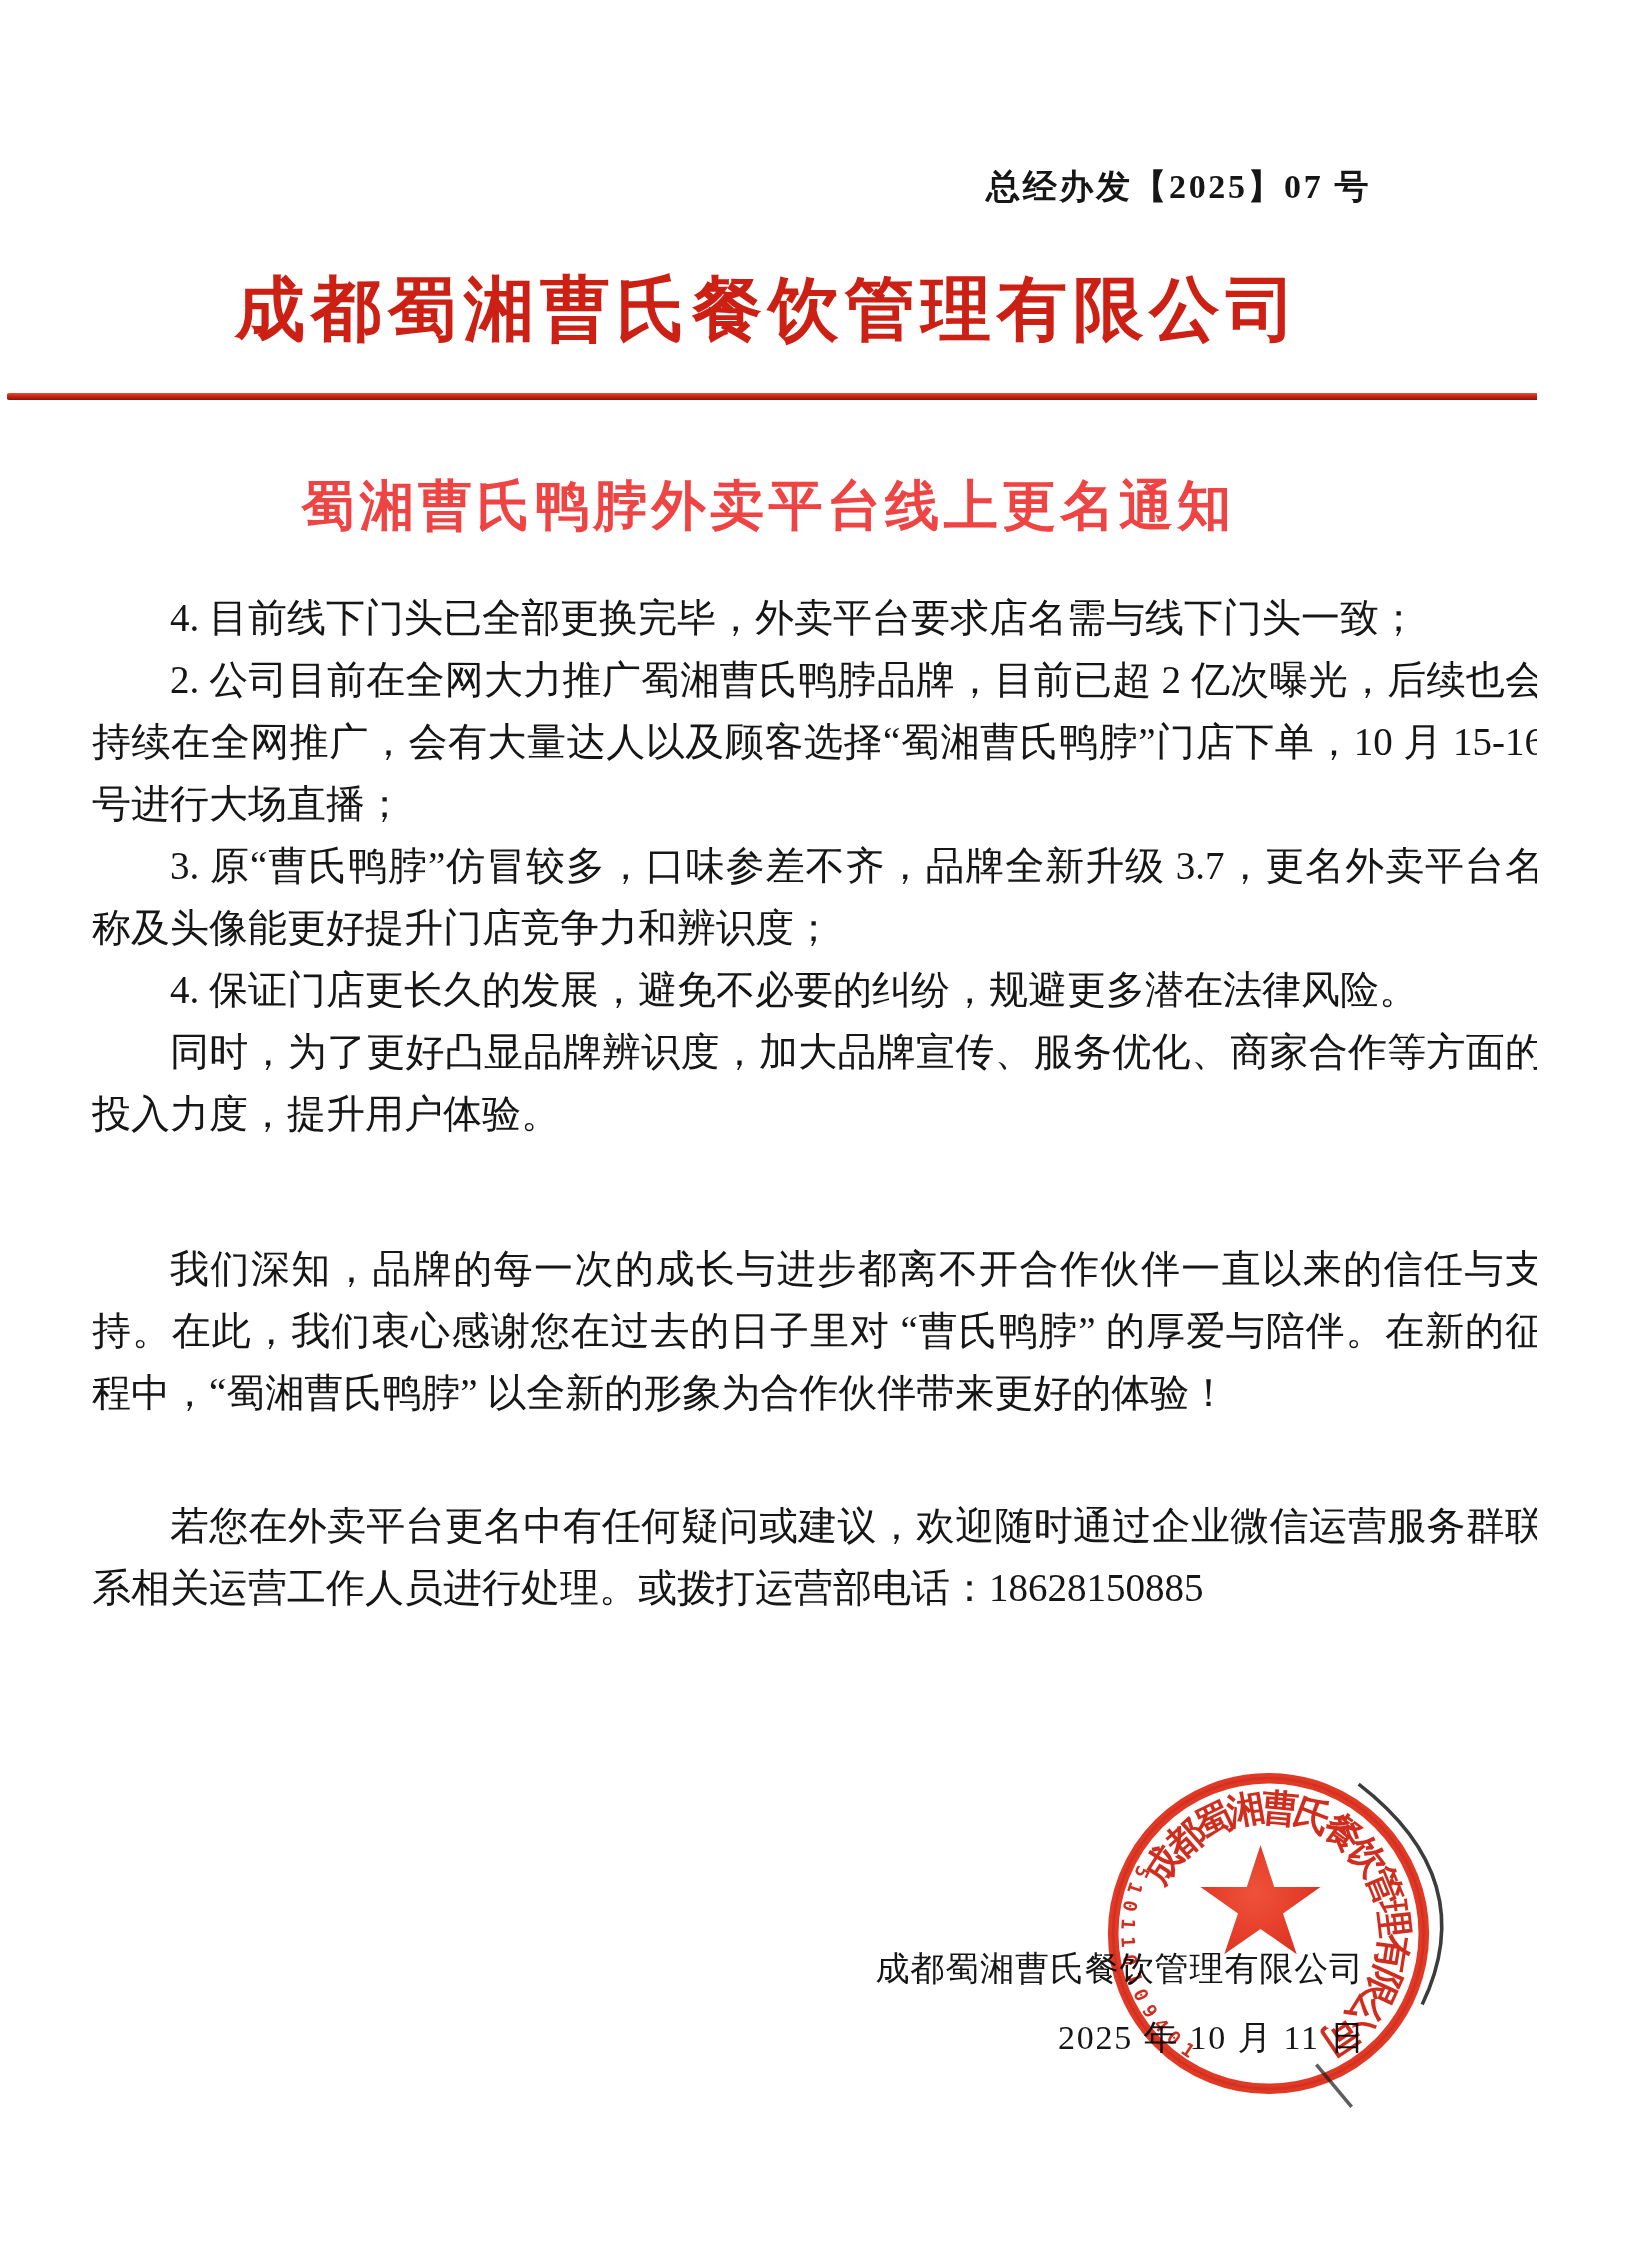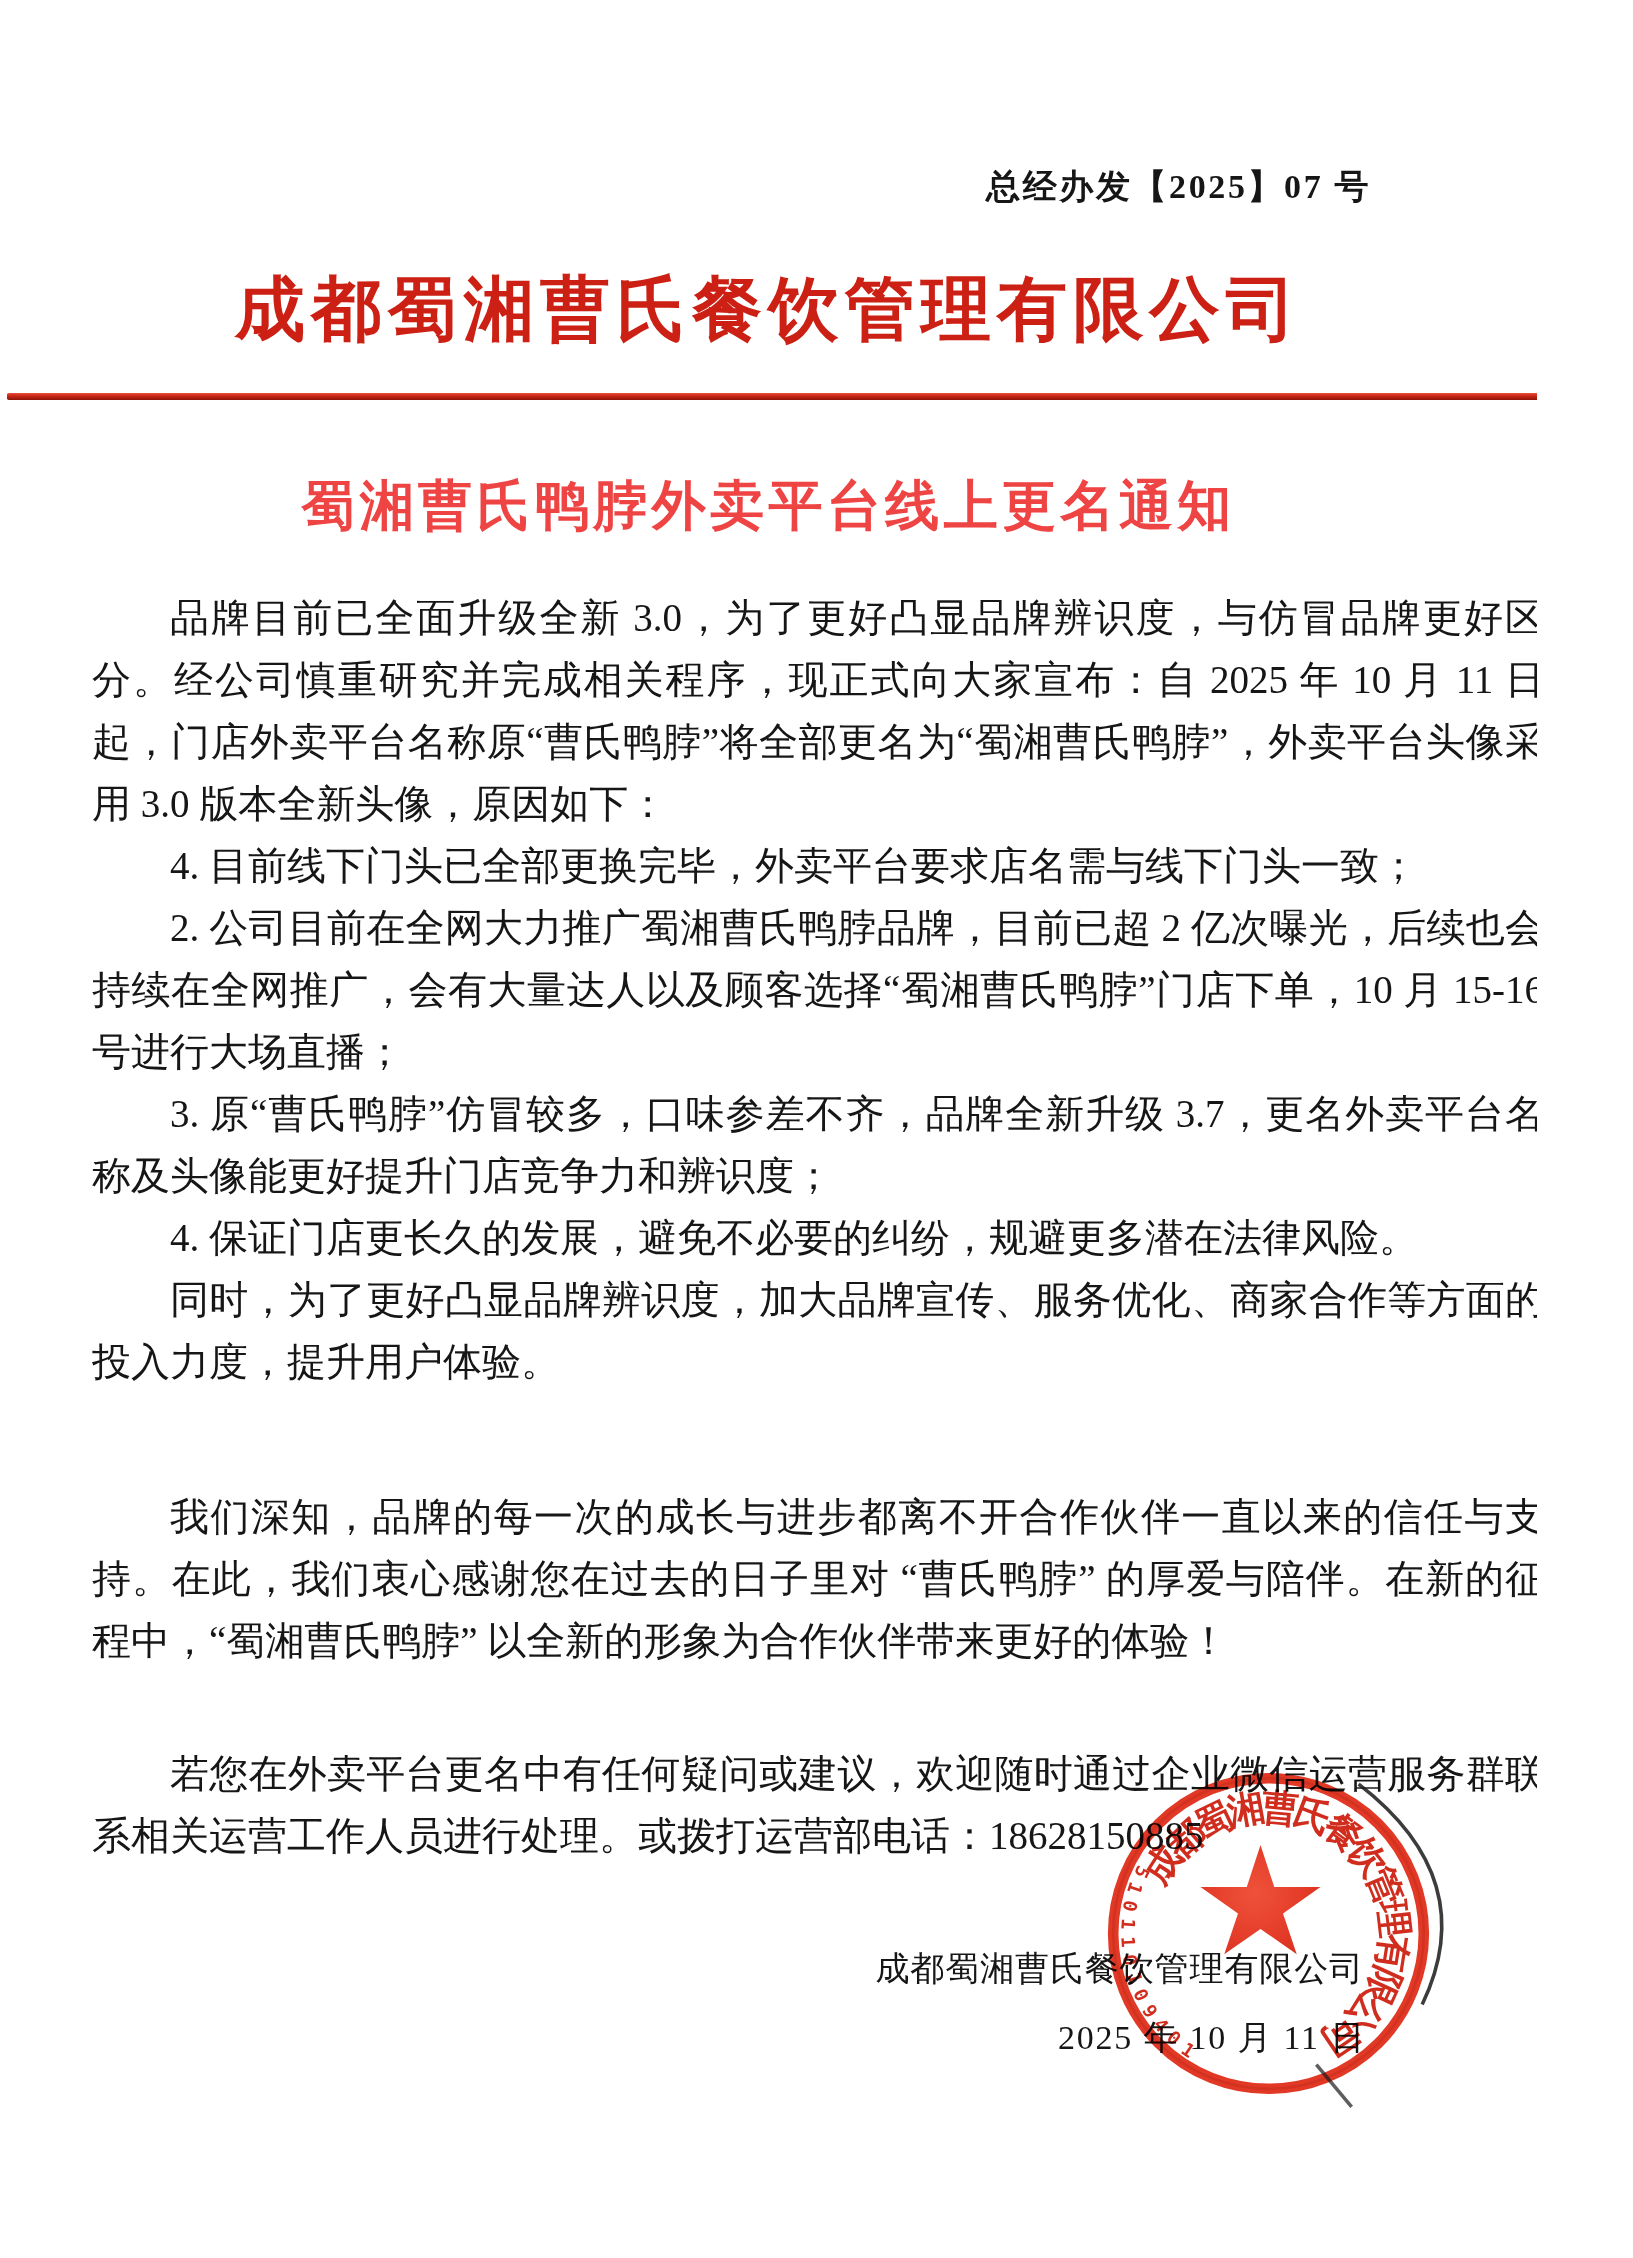--- a/index.html
+++ b/index.html
@@ -92,21 +92,20 @@
 
   <div class="ref-number">总经办发【2025】07 号</div>
 
   <h1 class="letterhead">成都蜀湘曹氏餐饮管理有限公司</h1>
 
   <div class="red-rule"></div>
 
   <h2 class="notice-title">蜀湘曹氏鸭脖外卖平台线上更名通知</h2>
 
   <div class="notice-body">
-    <p>品牌目前已全面升级全新 3.0，为了更好凸显品牌辨识度，与仿冒品牌更好区分。经公司慎重研究并完成相关程序，现正式向大家宣布：自 2025 年 10 月 11 日 起，门店外卖平台名称原“曹氏鸭脖”将全部更名为“蜀湘曹氏鸭脖”，外卖平台头像采用 3.0 版本全新头像，原因如下：</p>
     <p>4. 目前线下门头已全部更换完毕，外卖平台要求店名需与线下门头一致；</p>
     <p>2. 公司目前在全网大力推广蜀湘曹氏鸭脖品牌，目前已超 2 亿次曝光，后续也会持续在全网推广，会有大量达人以及顾客选择“蜀湘曹氏鸭脖”门店下单，10 月 15-16 号进行大场直播；</p>
     <p>3. 原“曹氏鸭脖”仿冒较多，口味参差不齐，品牌全新升级 3.7，更名外卖平台名称及头像能更好提升门店竞争力和辨识度；</p>
     <p>4. 保证门店更长久的发展，避免不必要的纠纷，规避更多潜在法律风险。</p>
     <p>同时，为了更好凸显品牌辨识度，加大品牌宣传、服务优化、商家合作等方面的投入力度，提升用户体验。</p>
     <p class="gap-lg">我们深知，品牌的每一次的成长与进步都离不开合作伙伴一直以来的信任与支持。在此，我们衷心感谢您在过去的日子里对 “曹氏鸭脖” 的厚爱与陪伴。在新的征程中，“蜀湘曹氏鸭脖” 以全新的形象为合作伙伴带来更好的体验！</p>
     <p class="gap-md">若您在外卖平台更名中有任何疑问或建议，欢迎随时通过企业微信运营服务群联系相关运营工作人员进行处理。或拨打运营部电话：18628150885</p>
   </div>
 
   <div class="sig-company">成都蜀湘曹氏餐饮管理有限公司</div>

